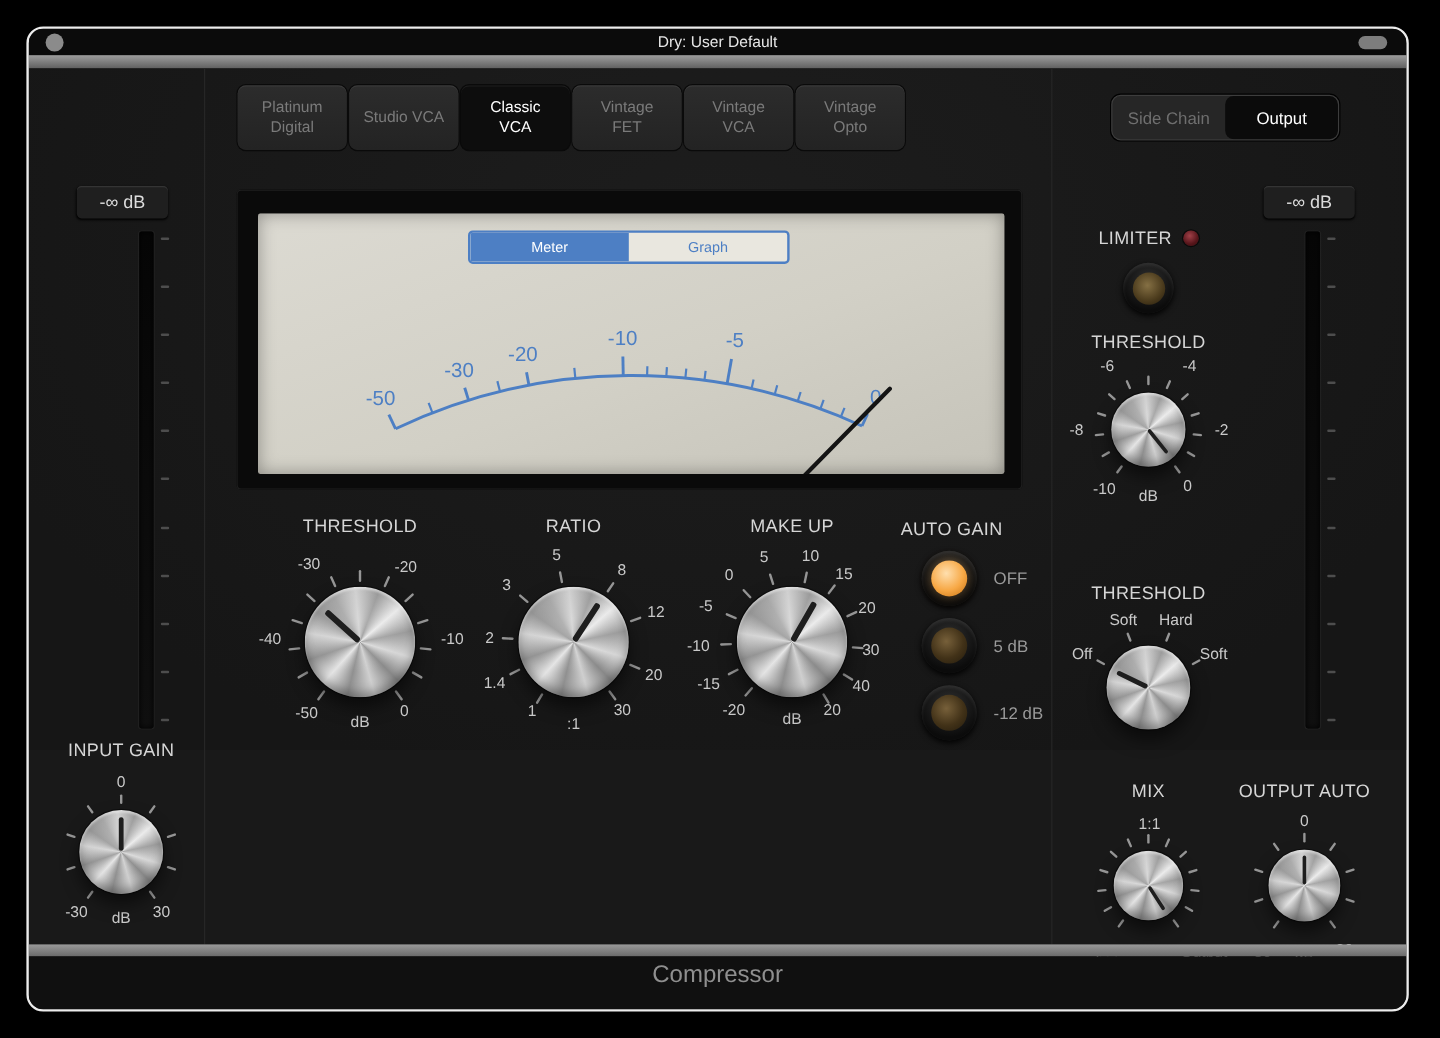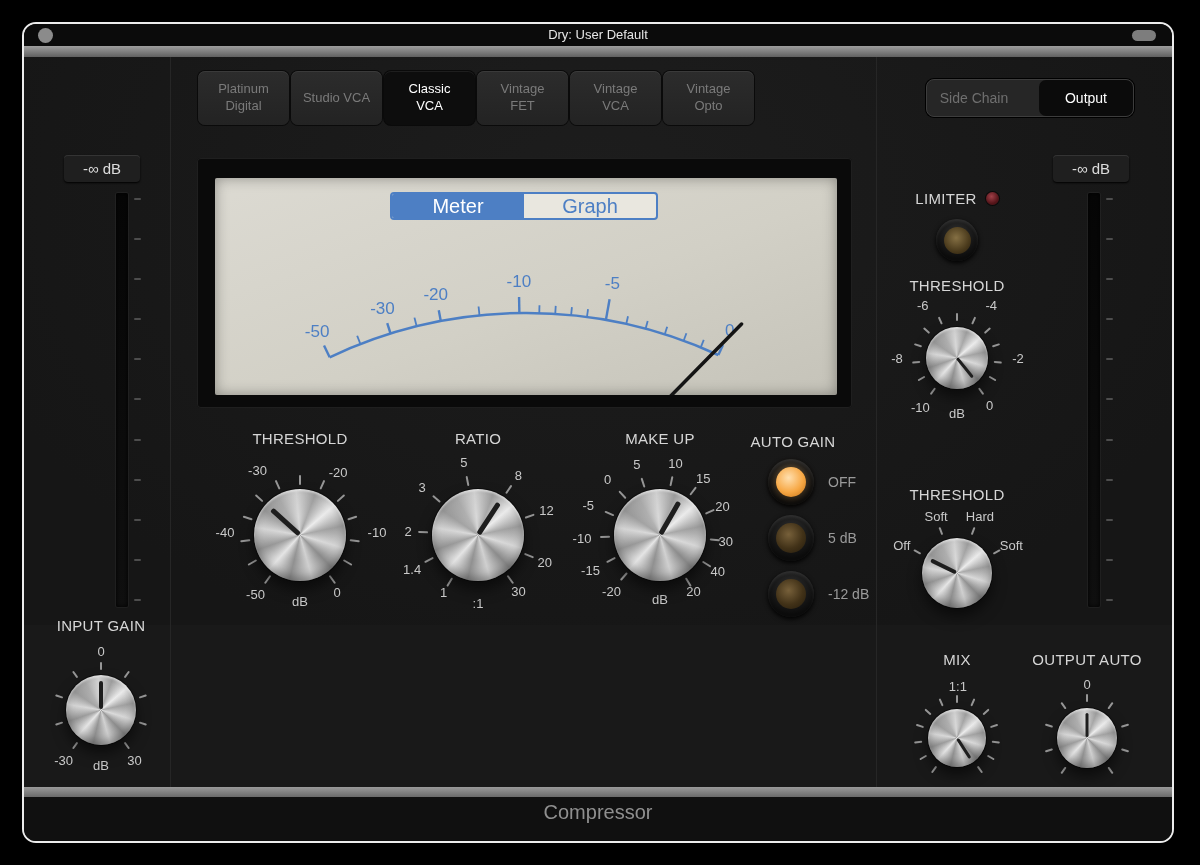--- a/index.html
+++ b/index.html
@@ -23,21 +23,21 @@
   
   .tabs{position:absolute;left:174px;top:14px;display:flex;gap:2px;}
   .tab{width:91px;height:54px;border-radius:7px;background:linear-gradient(180deg,#2c2c2c,#232323);
     box-shadow:0 0 0 1px #0a0a0a, inset 0 1px 0 rgba(255,255,255,.07);
     display:flex;align-items:center;justify-content:center;text-align:center;
     font-size:13px;line-height:1.3;color:#7a7a7a;cursor:default;}
   .tab.active{background:#0d0d0d;color:#ffffff;}
   .tab span{display:block;width:72px;}
   
   .vswitch{position:absolute;left:902px;top:22px;height:38px;display:flex;
-    border:1px solid #3d3d3d;border-radius:8px;overflow:hidden;background:#262626;box-shadow:0 0 0 1px #000;gap:18px;}
+    border:1px solid #3d3d3d;border-radius:8px;overflow:hidden;background:#262626;box-shadow:0 0 0 1px #000;}
   .vs-item{min-width:94px;padding:0 12px;display:flex;align-items:center;justify-content:center;
     font-size:14px;color:#6f6f6f;}
   .vs-item.active{background:#0b0b0b;color:#fff;border-radius:7px;}
   
   .readout{position:absolute;width:76px;height:27px;background:#1f1f1f;border-radius:4px;
     box-shadow:inset 0 1px 0 #343434, 0 1px 2px #000;color:#dcdcdc;font-size:15px;
     display:flex;align-items:center;justify-content:center;}
   
   .vmeter{position:absolute;height:414px;display:flex;}
   .vm-labels{width:56px;display:flex;flex-direction:column;justify-content:space-between;}
@@ -48,21 +48,21 @@
   .vm-dash{display:block;width:7px;height:2px;background:#4d4d4d;border-radius:1px;}
   
   .vubox{position:absolute;left:173px;top:101px;width:655px;height:250px;background:#0a0a0a;
     border-radius:4px;box-shadow:inset 0 0 0 1px #1f1f1f;}
   .vuface{position:absolute;left:18px;top:20px;right:15px;bottom:13px;border-radius:2px;
     background:linear-gradient(160deg,#dcdad2 0%,#d2d0c6 55%,#c5c3b9 100%);
     box-shadow:inset 0 0 14px rgba(0,0,0,.35);overflow:hidden;}
   .vuface svg{position:absolute;left:0;top:0;width:100%;height:100%;}
   .vu-tabs{position:absolute;left:175px;top:14px;width:268px;height:28px;display:flex;
     border:2px solid var(--accent);border-radius:4px;overflow:hidden;background:#e9e7df;z-index:2;}
-  .vu-tab{flex:1;display:flex;align-items:center;justify-content:center;font-size:20px;color:var(--accent);}
+  .vu-tab{flex:1;display:flex;align-items:center;justify-content:center;font-size:12px;color:var(--accent);}
   .vu-tab.active{background:var(--accent);color:#fff;}
   
   .knob{position:absolute;}
   .ktick{position:absolute;left:50%;top:50%;width:2px;background:#969696;border-radius:1px;}
   .klabel{position:absolute;transform:translate(-50%,-50%);font-size:13px;color:#c9c9c9;white-space:nowrap;}
   .kdisc{position:absolute;left:50%;top:50%;transform:translate(-50%,-50%);border-radius:50%;
     background:
       radial-gradient(circle at 50% 30%, rgba(255,255,255,.30), rgba(255,255,255,0) 55%),
       conic-gradient(from -30deg,#9a9a9a,#c9c9c9 7%,#8d8d8d 14%,#e8e8e8 22%,#989898 30%,
         #d6d6d6 38%,#8a8a8a 46%,#cfcfcf 54%,#909090 62%,#e4e4e4 70%,#949494 78%,

